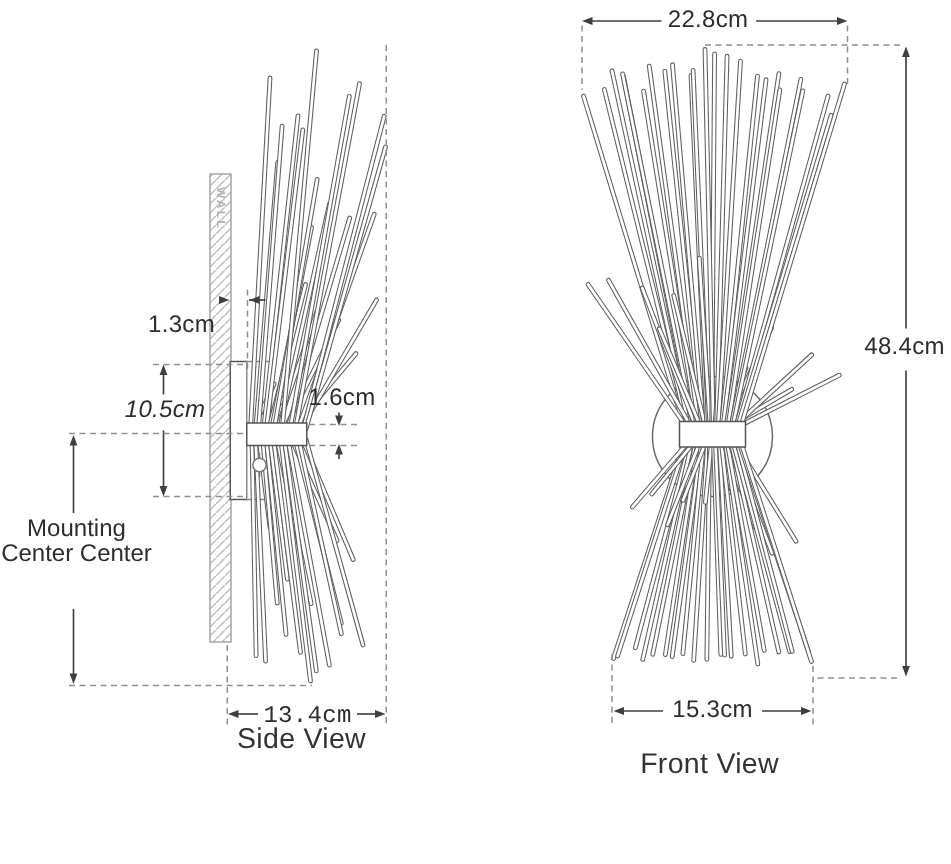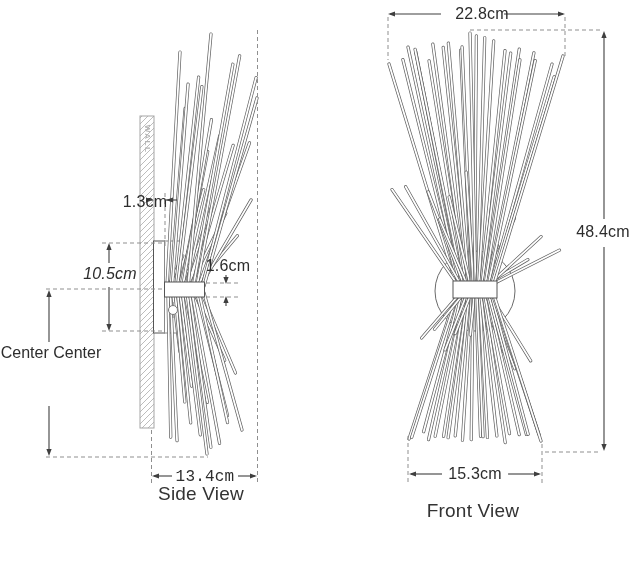--- a/index.html
+++ b/index.html
@@ -293,26 +293,27 @@
       <line x1="545" y1="452" x2="601" y2="452" stroke="#8f8f8f" stroke-width="1" stroke-dasharray="4 3"></line>
       <line x1="408" y1="436" x2="408" y2="483" stroke="#8f8f8f" stroke-width="1" stroke-dasharray="4 3"></line>
       <line x1="542" y1="444" x2="542" y2="483" stroke="#8f8f8f" stroke-width="1" stroke-dasharray="4 3"></line>
       <line x1="411" y1="474" x2="442" y2="474" stroke="#3f3f3f" stroke-width="1.1"></line>
       <polygon points="409,474 416,471.4 416,476.6" fill="#3f3f3f"></polygon>
       <line x1="508" y1="474" x2="539" y2="474" stroke="#3f3f3f" stroke-width="1.1"></line>
       <polygon points="541,474 534,471.4 534,476.6" fill="#3f3f3f"></polygon>
     </svg>
 
   <div class="wall-lbl">WALL</div>
-  <div class="lbl" style="left:121px;top:202px;margin-left:24px;">1.3cm</div>
+  <div class="lbl" style="left:121px;top:217px;">1.3cm</div>
   <div class="lbl" style="left:110px;top:274px;font-style:italic;">10.5cm</div>
   <div class="lbl" style="left:228px;top:266px;text-align:center;">1.6cm</div>
   <div class="mpc">
+    <div>Mounting</div>
     <div>Center Center</div>
   </div>
   <div class="lbl" style="left:205px;top:477px;font-family:Liberation Mono, monospace;">13.4cm</div>
   <div class="lbl title" style="left:201px;top:493px;">Side View</div>
 
-  <div class="lbl" style="left:472px;top:14px;margin-left:10px;">22.8cm</div>
+  <div class="lbl" style="left:472px;top:14px;">22.8cm</div>
   <div class="lbl" style="left:603px;top:232px;">48.4cm</div>
   <div class="lbl" style="left:475px;top:474px;">15.3cm</div>
   <div class="lbl title" style="left:473px;top:510px;">Front View</div>
 </div>
 
 </body></html>

